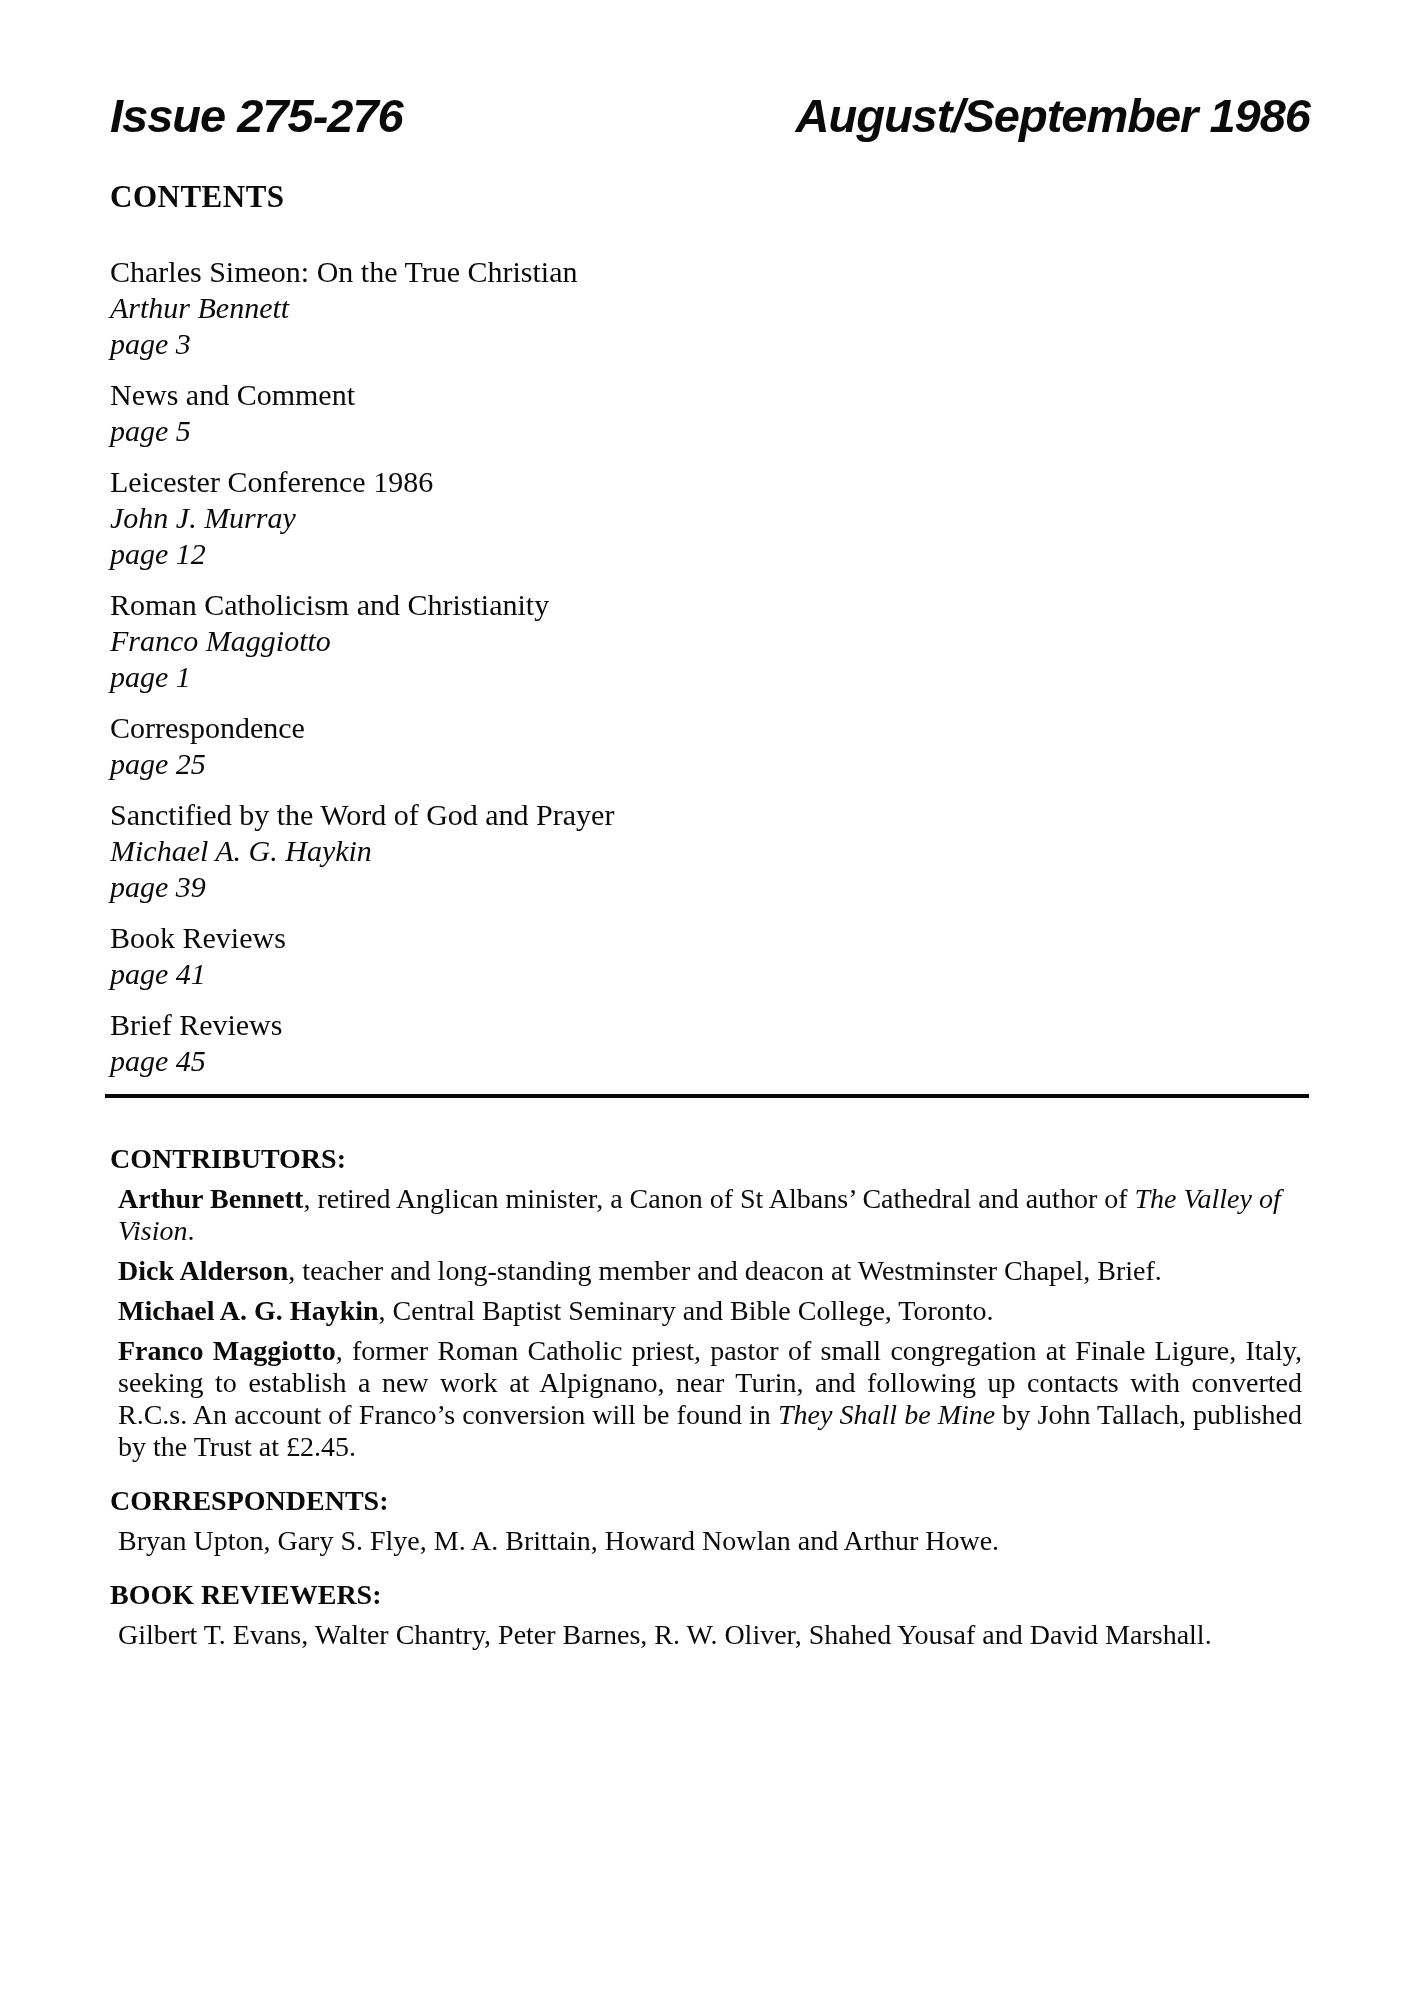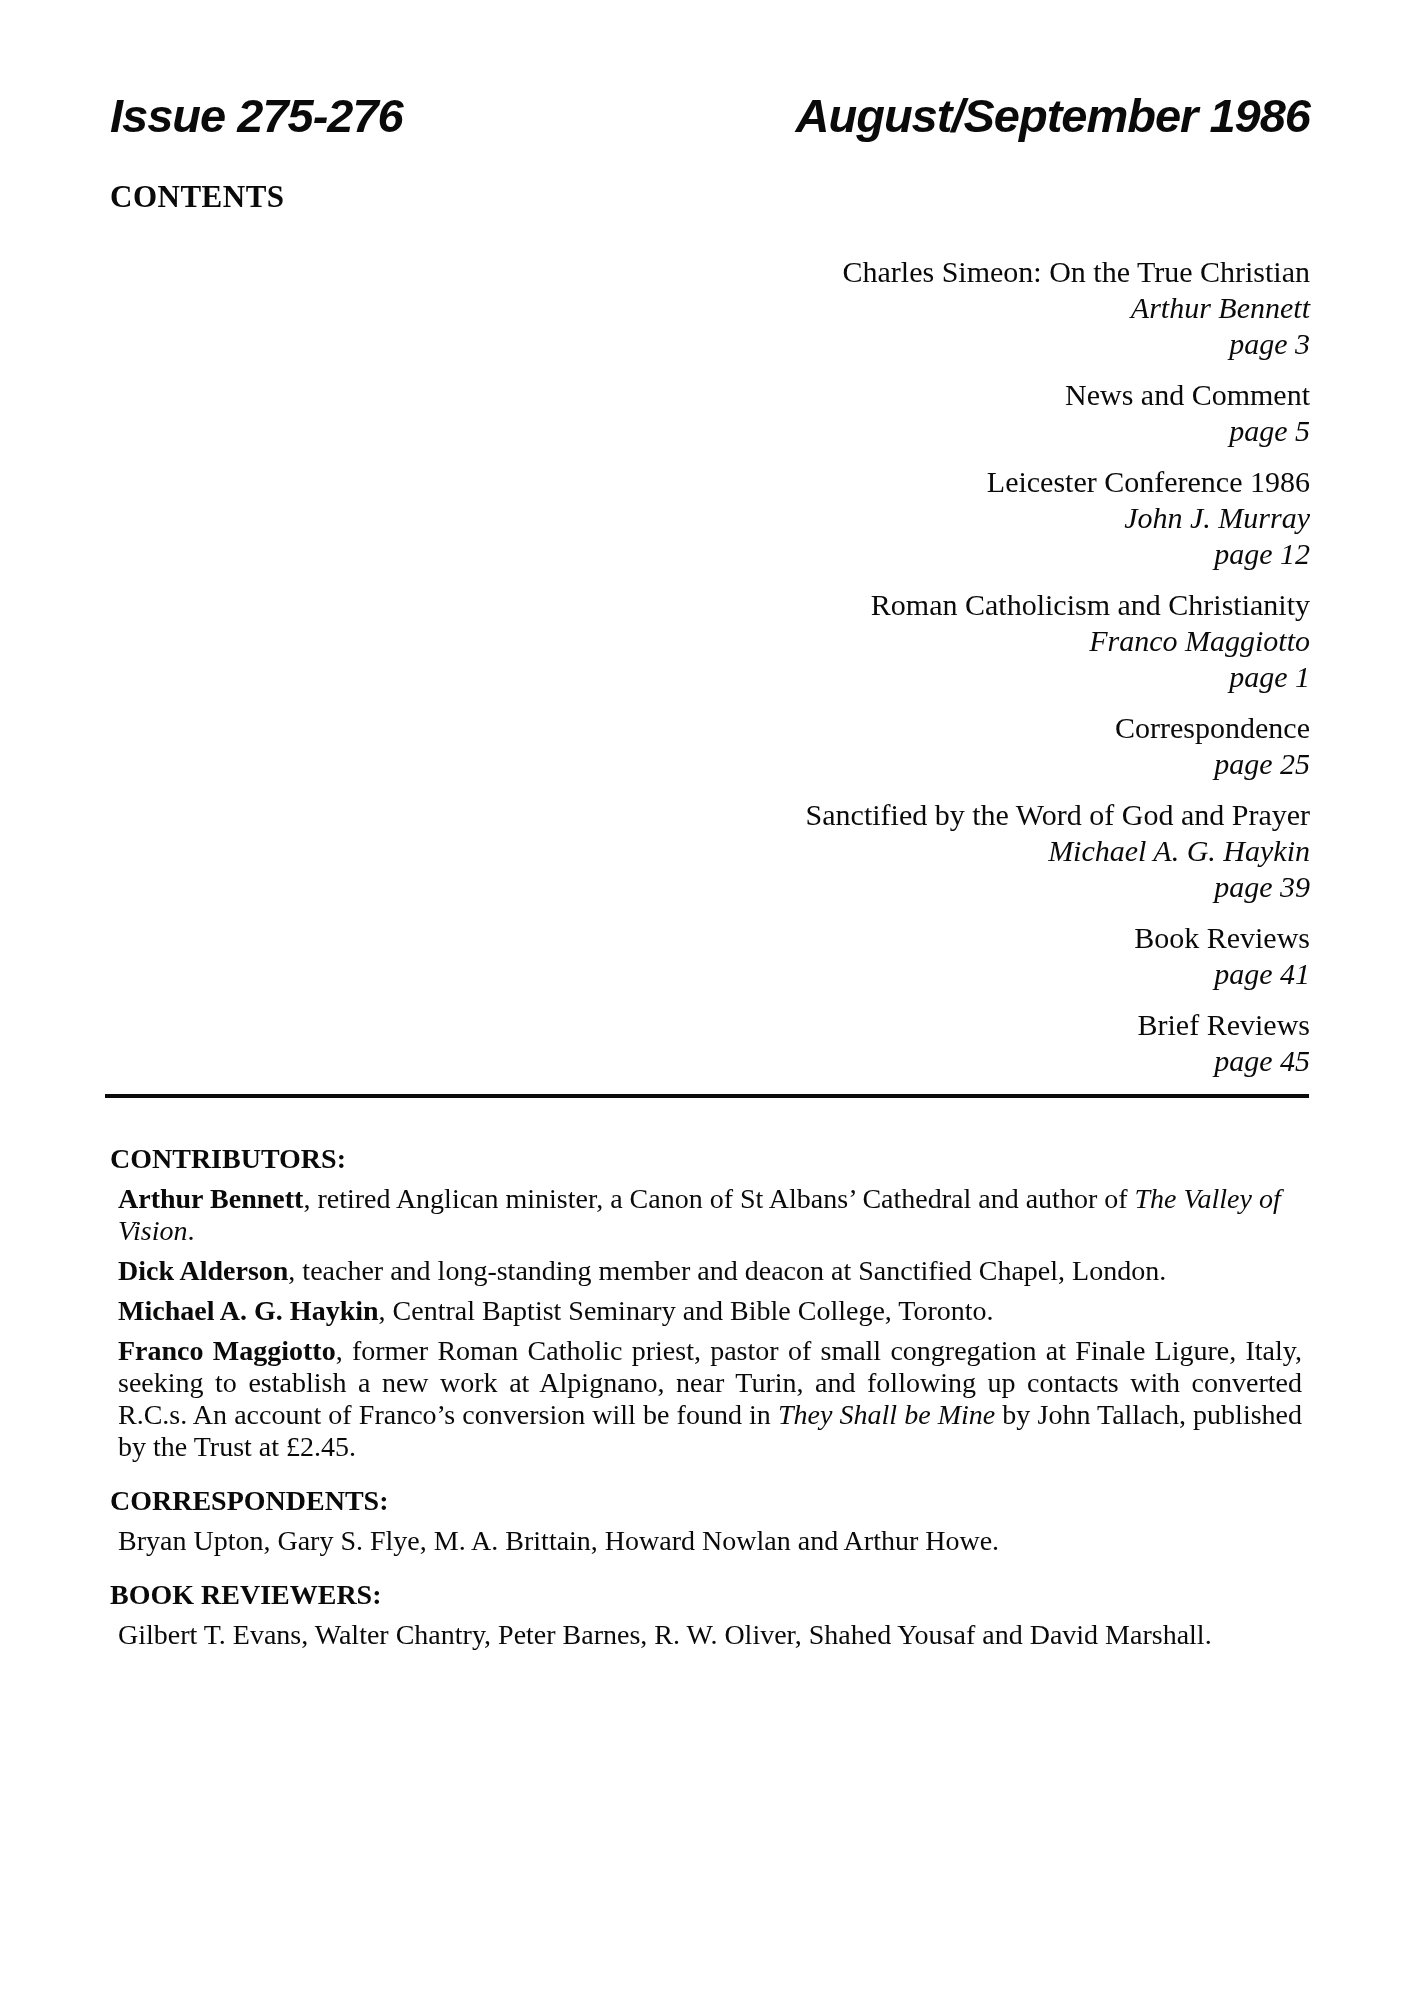--- a/index.html
+++ b/index.html
@@ -32,21 +32,21 @@
   .contents-heading {
     margin: 38px 0 0 0;
     font-size: 31px;
     font-weight: bold;
     line-height: 1.1;
     letter-spacing: 0.5px;
   }
 
   
   .toc { margin-top: 40px; }
-  .toc-entry { margin-bottom: 15px; text-align: right; }
+  .toc-entry { margin-bottom: 15px; }
   .toc-entry > div { font-size: 30px; line-height: 36px; }
   .toc-title { font-style: normal; }
   .toc-author, .toc-page { font-style: italic; }
 
   
   .rule {
     border: none;
     background: #0a0a0a;
     height: 4px;
     width: 1204px;
@@ -123,21 +123,21 @@
       <div class="toc-page">page 45</div>
     </div>
 
   </div>
 
   <hr class="rule">
 
   <section class="info first">
     <div class="sec-heading">CONTRIBUTORS:</div>
     <p><b>Arthur Bennett</b><span>, retired Anglican minister, a Canon of St Albans’ Cathedral and author of </span><i>The Valley of Vision</i><span>.</span></p>
-    <p><b>Dick Alderson</b><span>, teacher and long-standing member and deacon at Sanctified Chapel, London.</span></p>
+    <p><b>Dick Alderson</b><span>, teacher and long-standing member and deacon at Westminster Chapel, Brief.</span></p>
     <p><b>Michael A. G. Haykin</b><span>, Central Baptist Seminary and Bible College, Toronto.</span></p>
     <p class="just"><b>Franco Maggiotto</b><span>, former Roman Catholic priest, pastor of small congregation at Finale Ligure, Italy, seeking to establish a new work at Alpignano, near Turin, and following up contacts with converted R.C.s. An account of Franco’s conversion will be found in </span><i>They Shall be Mine</i><span> by John Tallach, published by the Trust at £2.45.</span></p>
   </section>
 
   <section class="info">
     <div class="sec-heading">CORRESPONDENTS:</div>
     <p>Bryan Upton, Gary S. Flye, M. A. Brittain, Howard Nowlan and Arthur Howe.</p>
   </section>
 
   <section class="info">

